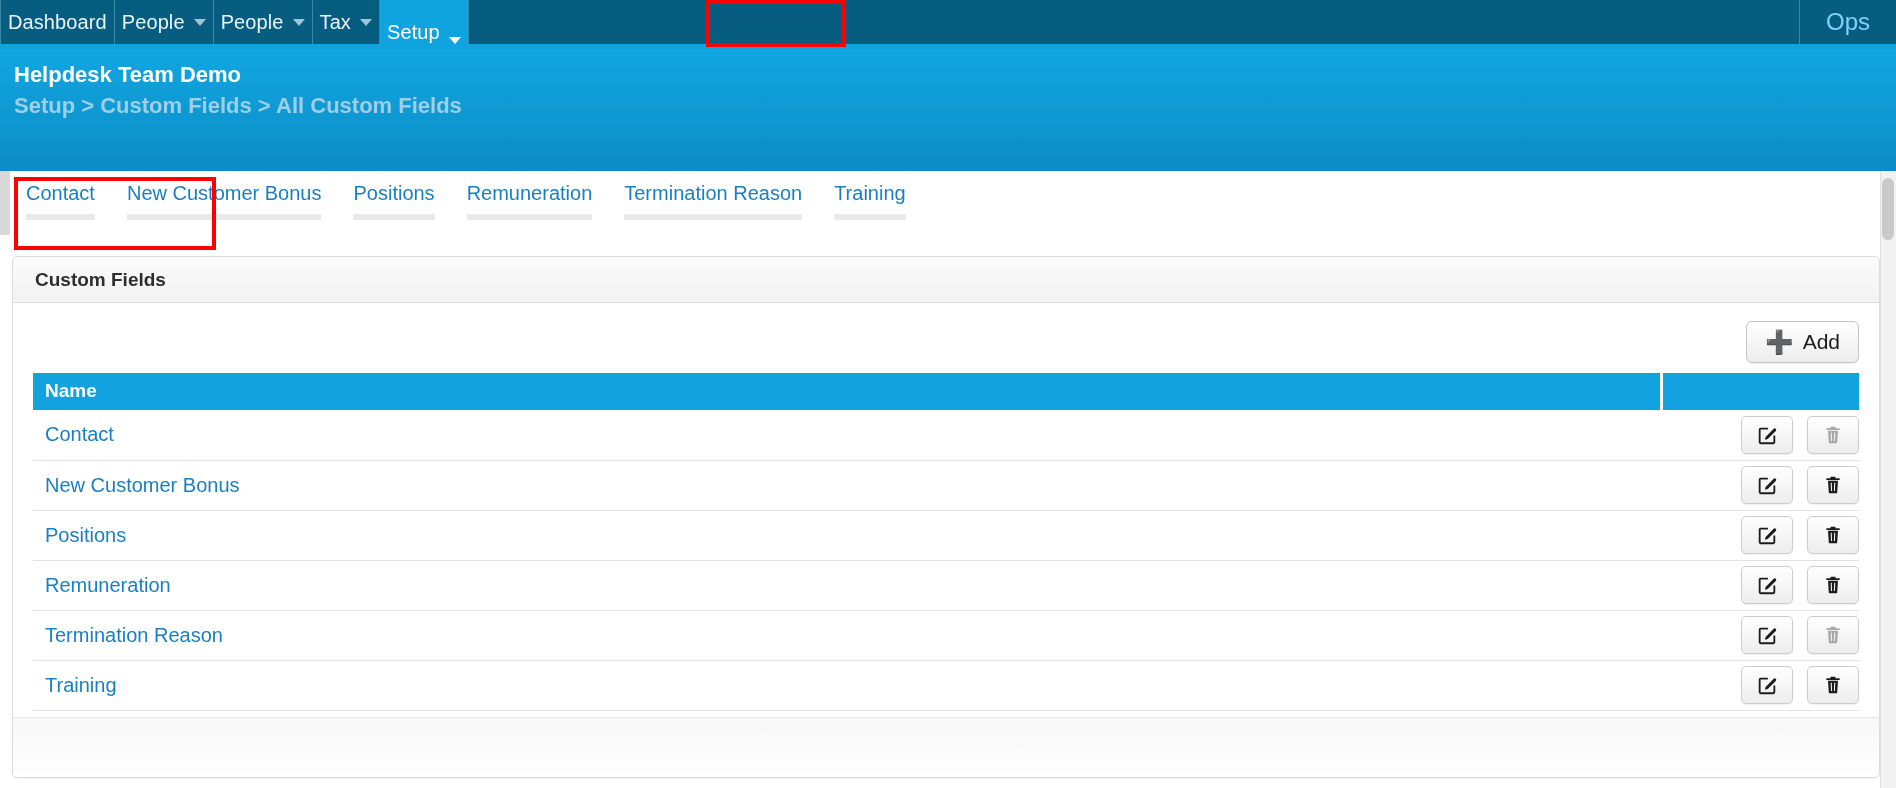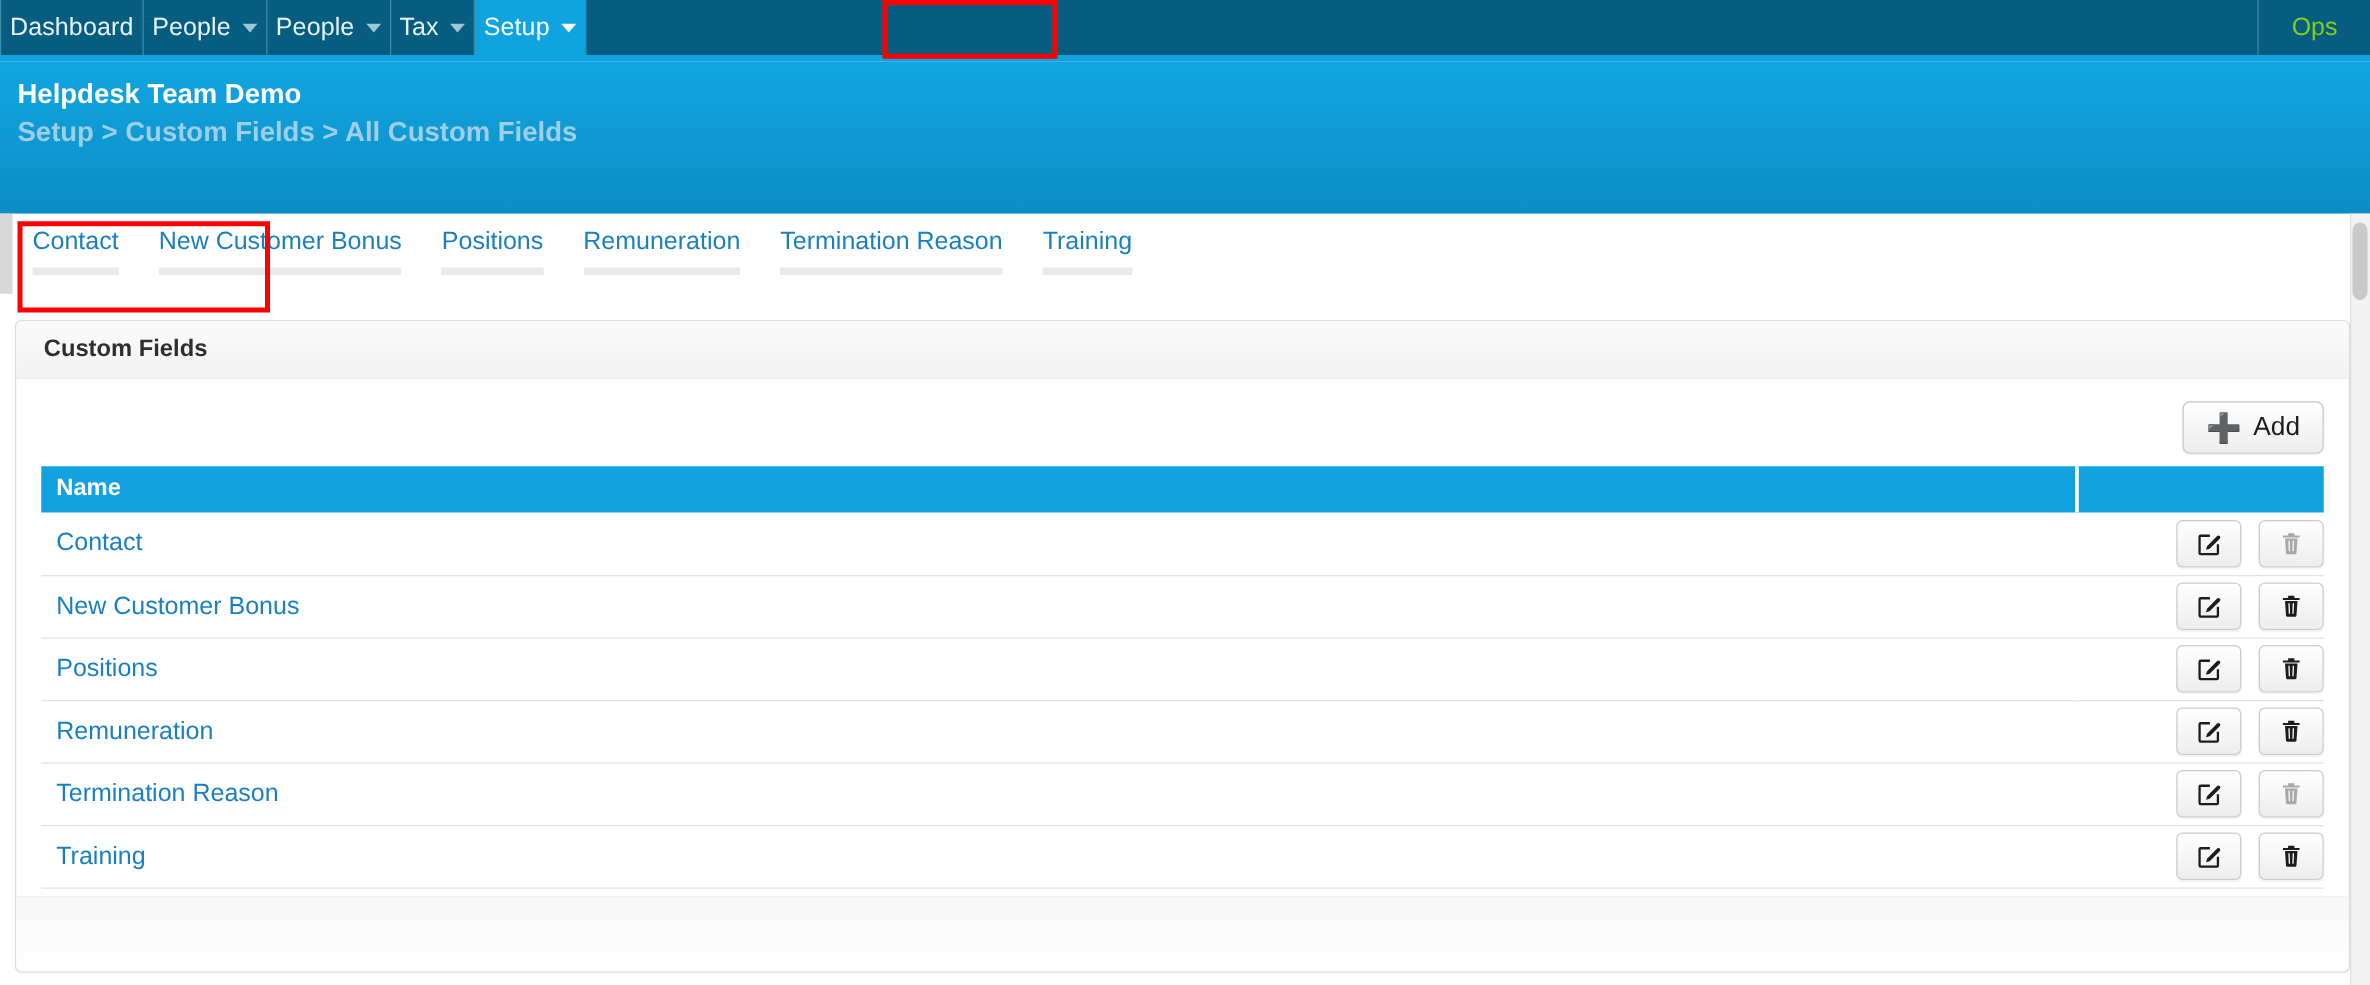--- a/index.html
+++ b/index.html
@@ -21,31 +21,31 @@
   .topnav::after{
     content:""; position:absolute; left:0; bottom:-5px; width:1896px; height:5px;
     background:#0fa3e0;
   }
   .nav-item{
     display:flex; align-items:center; justify-content:center;
     padding:0 7px; color:#e8f4fa; font-size:20px; letter-spacing:.1px;
     border-right:1px solid #3c8aa6; cursor:pointer; white-space:nowrap;
   }
   .nav-item:first-child{ border-left:1px solid #3c8aa6; }
-  .nav-item.active{ background:#0fa3e0; color:#ffffff; }
+  .nav-item.active{ background:#0fa3e0; color:#ffffff;align-items:flex-end; }
   .caret{
     display:inline-block; margin-left:9px; width:0; height:0;
     border-left:6px solid transparent; border-right:6px solid transparent;
     border-top:7px solid #9fc6d6;
   }
   .nav-item.active .caret{ border-top-color:#ffffff; }
   .nav-spacer{ flex:1 1 auto; }
   .nav-right{
     display:flex; align-items:center; justify-content:center;
-    padding:0 26px; color:#84cc16; font-size:20px;
+    padding:0 26px; color:#7dd3fc; font-size:24px;
     border-left:1px solid #3c8aa6; cursor:pointer;
   }
 
   
   .hl{ position:absolute; border:4px solid #ff0000; pointer-events:none; z-index:60; }
   #hl-setup{ left:706px; top:0px; width:140px; height:47px; }
   #hl-tab{ left:14px; top:177px; width:202px; height:73px; }
 
   
   .pagehead{

